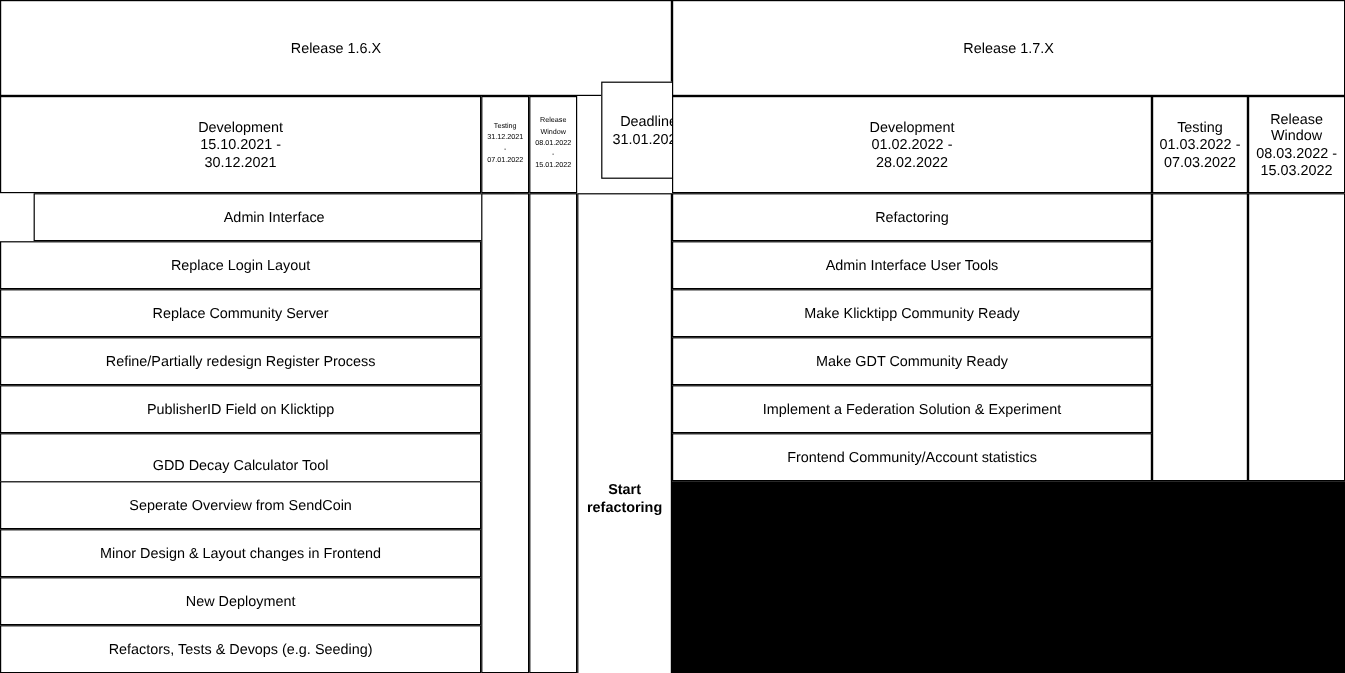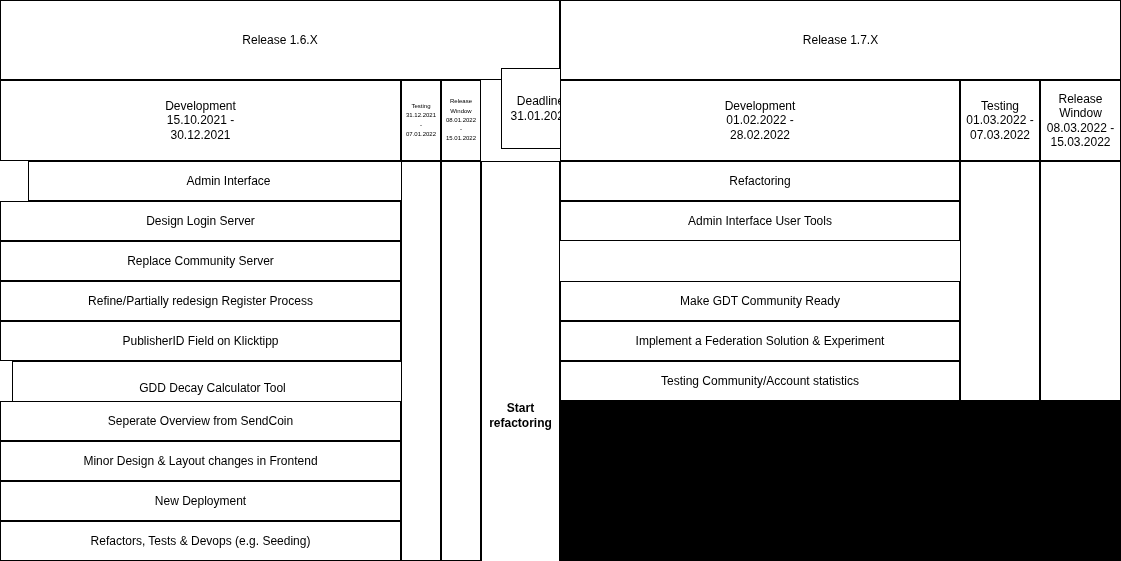--- a/index.html
+++ b/index.html
@@ -59,25 +59,25 @@
   <div class="cell small" style="left:441px; top:80px; width:40px; height:81px;">Release
 Window
 08.01.2022
 -
 15.01.2022</div>
 
   <div class="cell" style="left:481px; top:68px; width:79px; height:81px;margin-left:20px;">Deadline
 31.01.2022</div>
 
   <div class="cell" style="left:0; top:161px; width:401px; height:40px;margin-left:28px;">Admin Interface</div>
-  <div class="cell" style="left:0; top:201px; width:401px; height:40px;">Design Login Server</div>
+  <div class="cell" style="left:0; top:201px; width:401px; height:40px;">Replace Login Layout</div>
   <div class="cell" style="left:0; top:241px; width:401px; height:40px;">Replace Community Server</div>
   <div class="cell" style="left:0; top:281px; width:401px; height:40px;">Refine/Partially redesign Register Process</div>
   <div class="cell" style="left:0; top:321px; width:401px; height:40px;">PublisherID Field on Klicktipp</div>
-  <div class="cell" style="left:12px; top:361px; width:401px; height:54px;">GDD Decay Calculator Tool</div>
+  <div class="cell" style="left:0; top:361px; width:401px; height:54px;">GDD Decay Calculator Tool</div>
   <div class="cell" style="left:0; top:401px; width:401px; height:40px;">Seperate Overview from SendCoin</div>
   <div class="cell" style="left:0; top:441px; width:401px; height:40px;">Minor Design &amp; Layout changes in Frontend</div>
   <div class="cell" style="left:0; top:481px; width:401px; height:40px;">New Deployment</div>
   <div class="cell" style="left:0; top:521px; width:401px; height:40px;">Refactors, Tests &amp; Devops (e.g. Seeding)</div>
 
   <div class="cell" style="left:401px; top:161px; width:40px; height:400px;"></div>
   <div class="cell" style="left:441px; top:161px; width:40px; height:400px;"></div>
   <div class="cell" style="left:481px; top:161px; width:79px; height:509px;font-weight:bold;">Start
 refactoring</div>
 
@@ -91,22 +91,23 @@
 01.03.2022 -
 07.03.2022</div>
 
   <div class="cell" style="left:1040px; top:80px; width:81px; height:81px;">Release
 Window
 08.03.2022 -
 15.03.2022</div>
 
   <div class="cell" style="left:560px; top:161px; width:400px; height:40px;">Refactoring</div>
   <div class="cell" style="left:560px; top:201px; width:400px; height:40px;">Admin Interface User Tools</div>
+  <div class="cell" style="left:560px; top:241px; width:400px; height:40px;">Make Klicktipp Community Ready</div>
   <div class="cell" style="left:560px; top:281px; width:400px; height:40px;">Make GDT Community Ready</div>
   <div class="cell" style="left:560px; top:321px; width:400px; height:40px;text-align:right;">Implement a Federation Solution &amp; Experiment</div>
-  <div class="cell" style="left:560px; top:361px; width:400px; height:40px;">Testing Community/Account statistics</div>
+  <div class="cell" style="left:560px; top:361px; width:400px; height:40px;">Frontend Community/Account statistics</div>
 
   <div class="cell" style="left:960px; top:161px; width:80px; height:240px;"></div>
   <div class="cell" style="left:1040px; top:161px; width:81px; height:240px;"></div>
 
   <div class="black-block" style="left:560px; top:401px; width:561px; height:160px;"></div>
 
 </div>
 
 </body></html>

